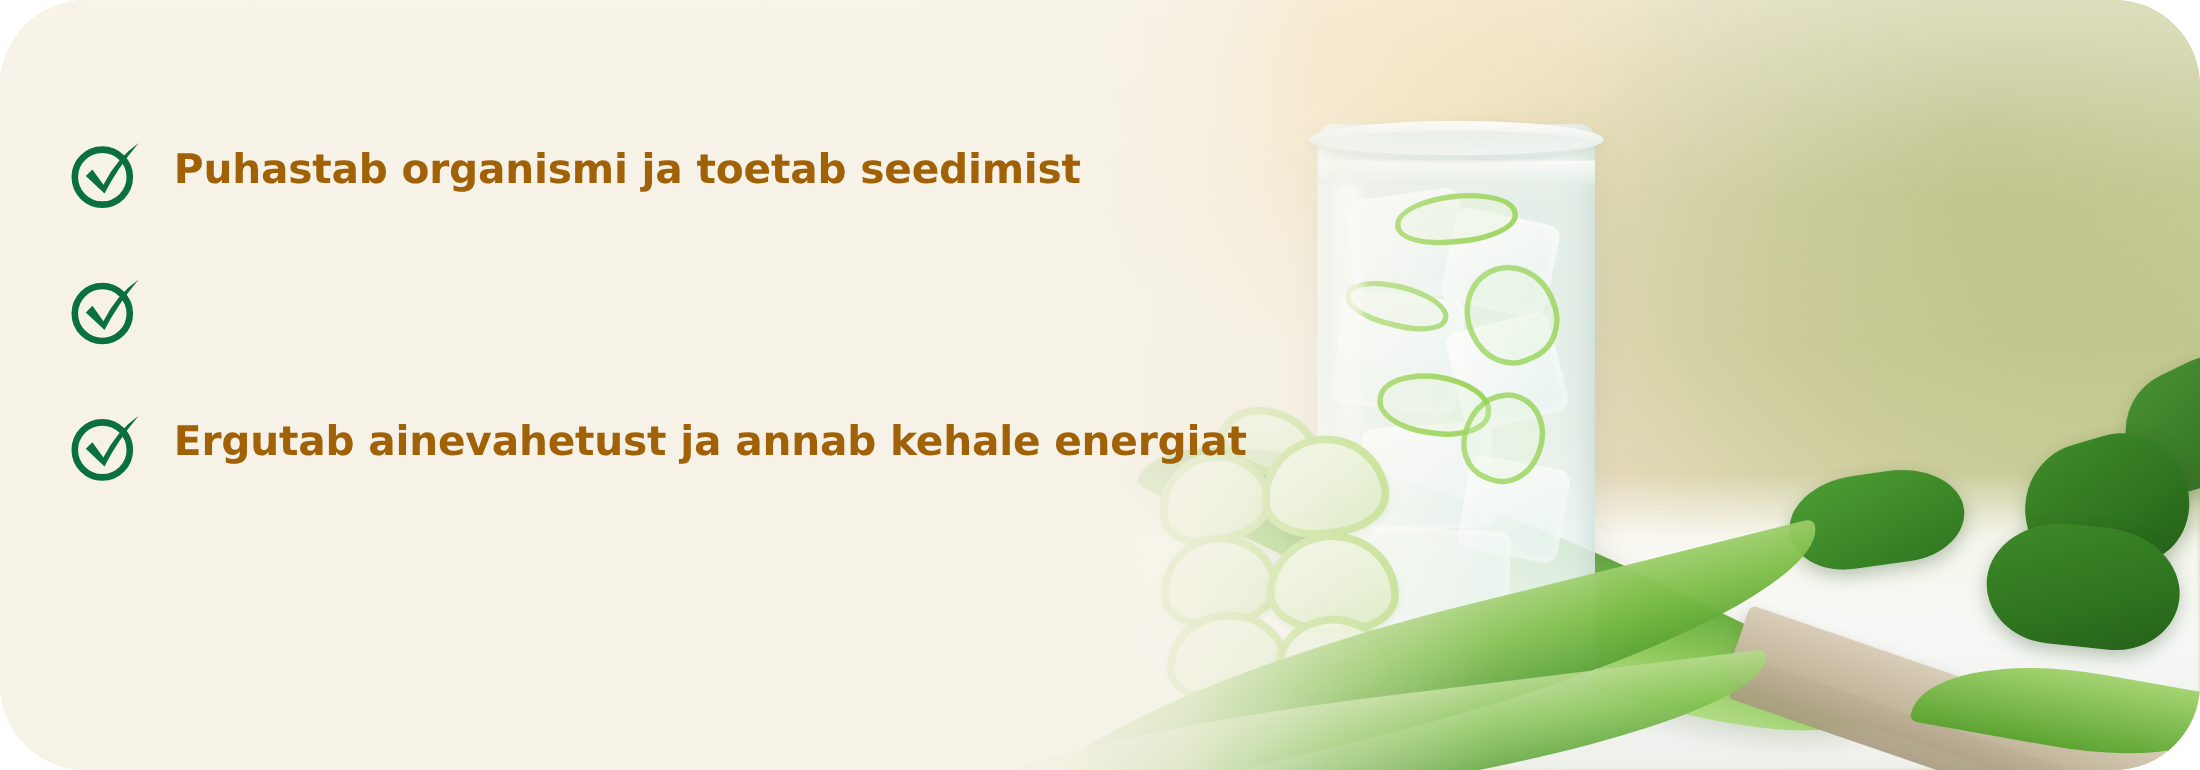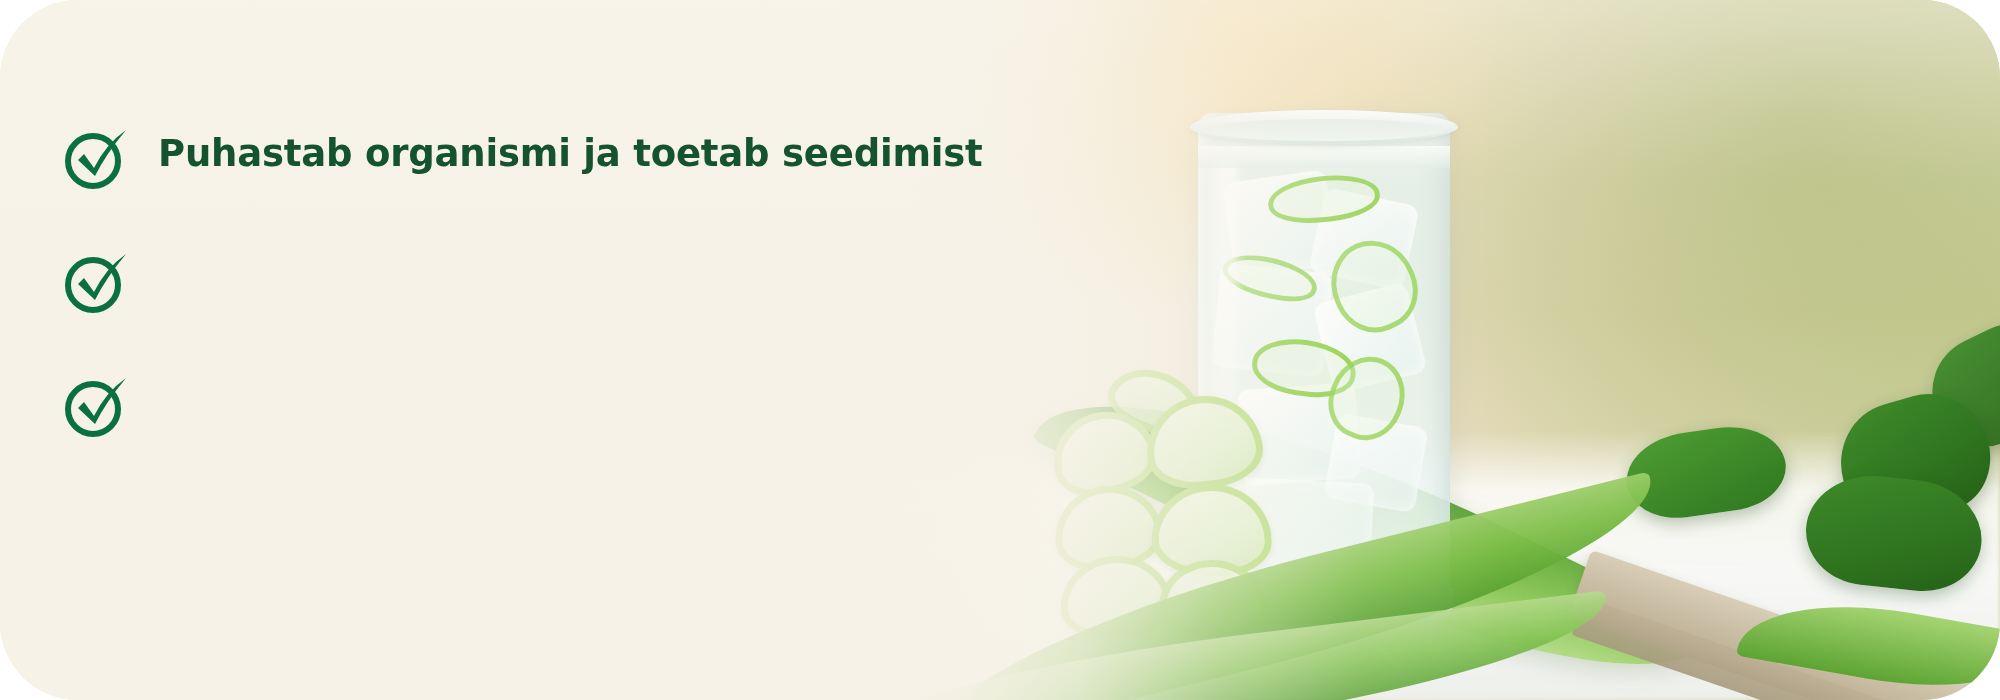--- a/index.html
+++ b/index.html
@@ -281,21 +281,21 @@
   .bullet:last-child { margin-bottom: 0; }
   .check-icon {
     flex: 0 0 auto;
     width: 68px;
     height: 68px;
     margin-right: 28px;
     margin-top: 2px;
   }
   .check-icon svg { display: block; width: 68px; height: 68px; }
   .bullet-text {
-    color: #14532d;
+    color: #a16207;
     font-family: "DejaVu Sans", sans-serif;
     font-weight: 700;
     font-size: 37px;
     line-height: 1.38;
     letter-spacing: -0.2px;
     padding-top: 6px;
     white-space: pre-line;
   }
 </style>
 </head>
@@ -374,17 +374,18 @@
         </span>
       </li>
 
       <li class="bullet">
         <span class="check-icon">
           <svg viewBox="0 0 68 68" xmlns="http://www.w3.org/2000/svg" aria-hidden="true">
             <circle cx="31" cy="37" r="25" fill="none" stroke="#0b7040" stroke-width="6"></circle>
             <path d="M16 36 L22 30 L32 44 Q44 20 64 6 Q44 30 33 52 Z" fill="#0b7040"></path>
           </svg>
         </span>
+        <span class="bullet-text">Ergutab ainevahetust ja annab kehale energiat</span>
       </li>
 
     </ul>
   </div>
 </div>
 
 </body></html>

